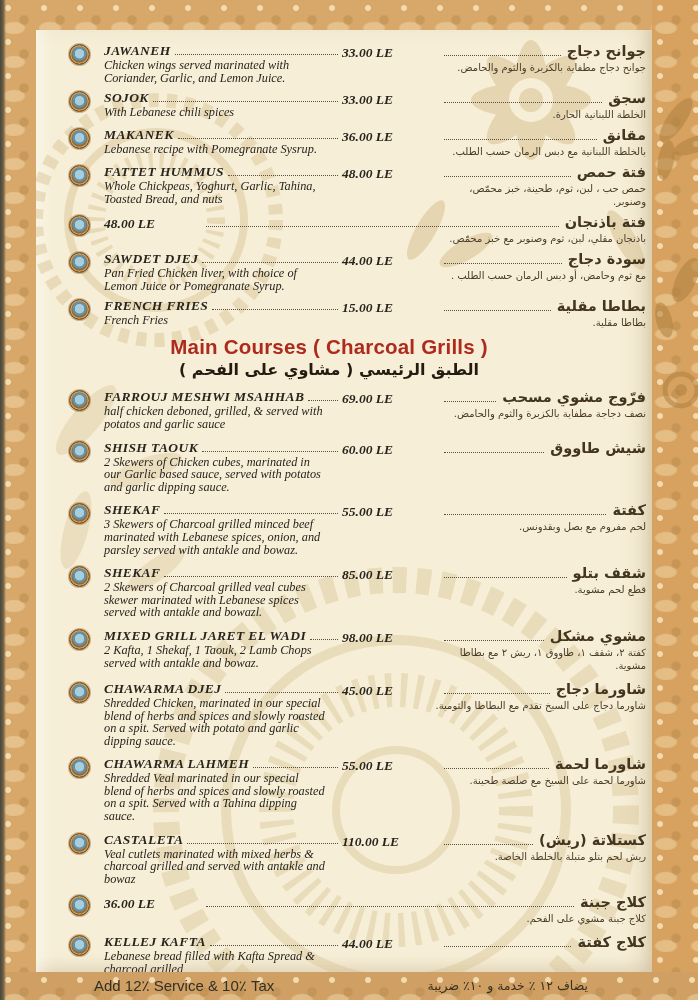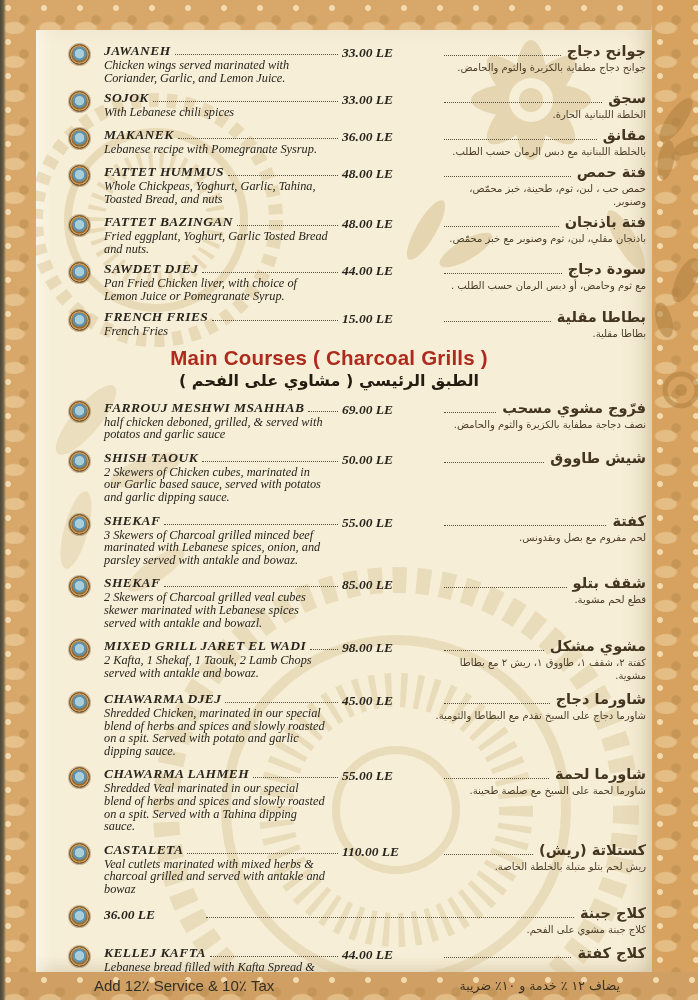--- a/index.html
+++ b/index.html
@@ -62,21 +62,21 @@
   .name-ar{font:700 14.5px/17px "DejaVu Sans", sans-serif;color:#43351f;white-space:nowrap;}
   .desc-ar{font:400 10px/13px "DejaVu Sans", sans-serif;color:#4a3c27;direction:rtl;margin-top:1px;}
   
   .section-header{text-align:center;margin:2px 40px 8px 0;}
   .section-header .en{font:700 20.5px/24px "Liberation Sans", sans-serif;color:#ae2a1c;letter-spacing:.2px;}
   .section-header .ar{font:700 16px/22px "DejaVu Sans", sans-serif;color:#241c10;direction:rtl;}
   
   .footer-band{
     position:absolute;left:0;right:0;bottom:0;height:28px;z-index:7;
     display:flex;align-items:center;justify-content:space-between;
-    padding:0 78px 0 94px;box-sizing:border-box;border-radius:12px;
+    padding:0 110px 0 94px;box-sizing:border-box;border-radius:12px;
   }
   .footer-en{font:400 15px/18px "Liberation Sans", sans-serif;color:#333026;}
   .footer-ar{font:400 12.5px/16px "DejaVu Sans", sans-serif;color:#3a3020;direction:rtl;}
 </style>
 </head>
 <body>
 
 <div class="frame frame-top"></div>
 <div class="frame frame-left"></div>
 <div class="frame frame-right"></div>
@@ -221,27 +221,20 @@
         <span class="leader"></span>
         <span class="name-ar">فتة حمص</span>
       </div>
       <div class="desc-ar">حمص حب ، لبن، ثوم، طحينة، خبز محمّص، وصنوبر.</div>
     </div>
   </div>
         <div class="row">
     <div class="icon-cell">
       <div class="medallion"></div>
     </div>
-    <div class="en-cell">
-      <div class="en-line1">
-        <span class="name-en">FATTET BAZINGAN</span>
-        <span class="leader"></span>
-      </div>
-      <div class="desc-en">Fried eggplant, Yoghurt, Garlic Tosted Bread and nuts.</div>
-    </div>
     <div class="price-cell">
       <span class="price">48.00 LE</span>
     </div>
     <div class="ar-cell">
       <div class="ar-line1">
         <span class="leader"></span>
         <span class="name-ar">فتة باذنجان</span>
       </div>
       <div class="desc-ar">باذنجان مقلي، لبن، ثوم وصنوبر مع خبز محمّص.</div>
     </div>
@@ -325,21 +318,21 @@
       <div class="medallion"></div>
     </div>
     <div class="en-cell">
       <div class="en-line1">
         <span class="name-en">SHISH TAOUK</span>
         <span class="leader"></span>
       </div>
       <div class="desc-en">2 Skewers of Chicken cubes, marinated in our Garlic based sauce, served with potatos and  garlic dipping sauce.</div>
     </div>
     <div class="price-cell">
-      <span class="price">50.00 LE</span>
+      <span class="price">60.00 LE</span>
     </div>
     <div class="ar-cell">
       <div class="ar-line1">
         <span class="leader"></span>
         <span class="name-ar">شيش طاووق</span>
       </div>
     </div>
   </div>
         <div class="row">
     <div class="icon-cell">

